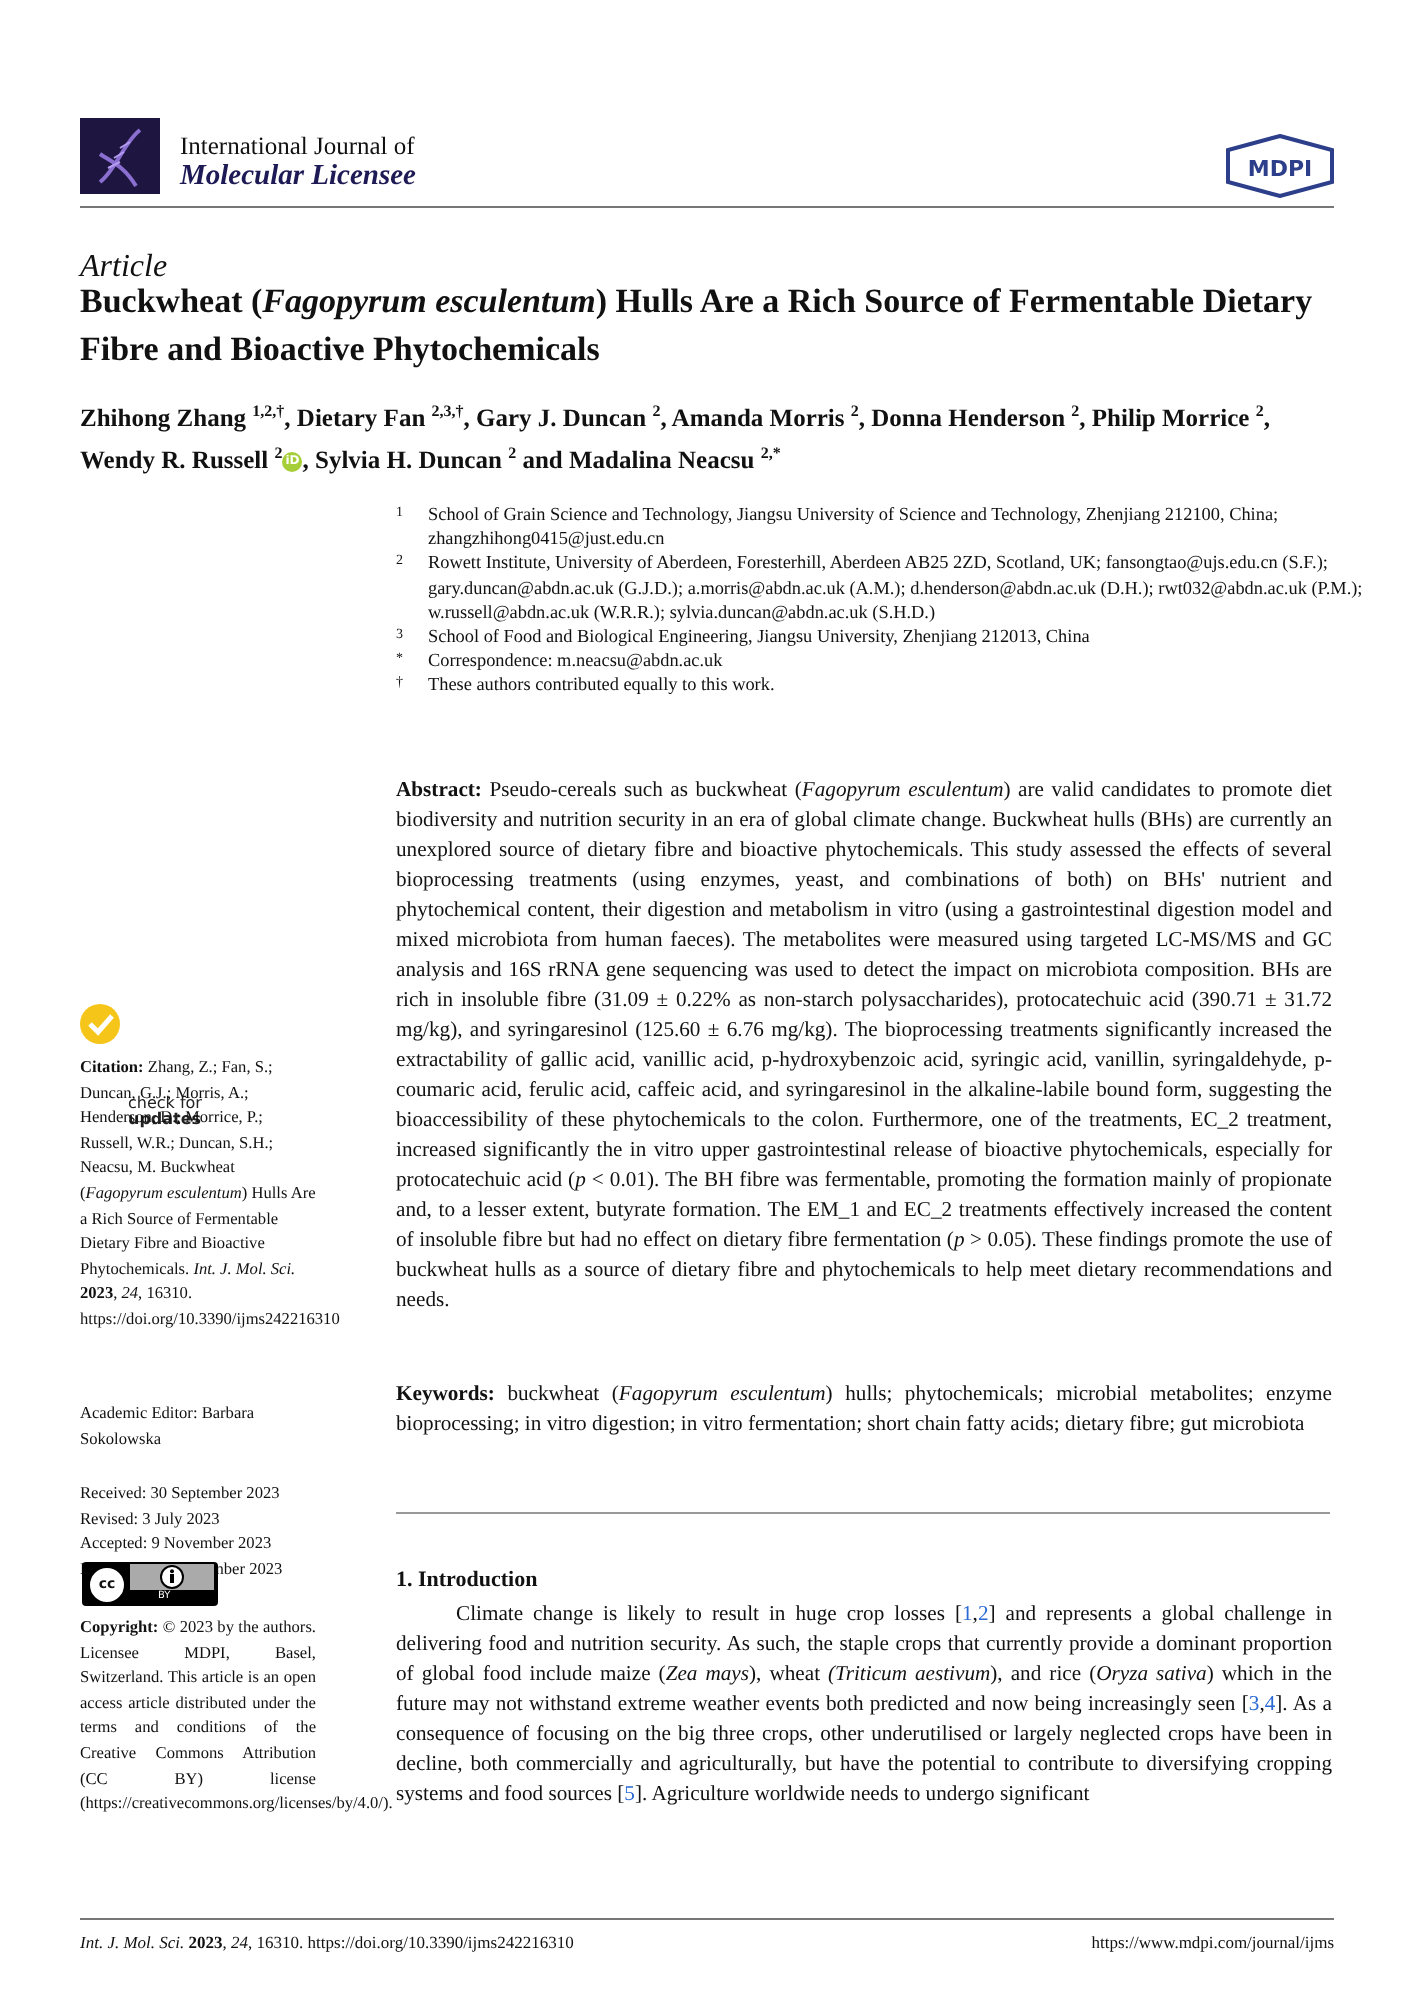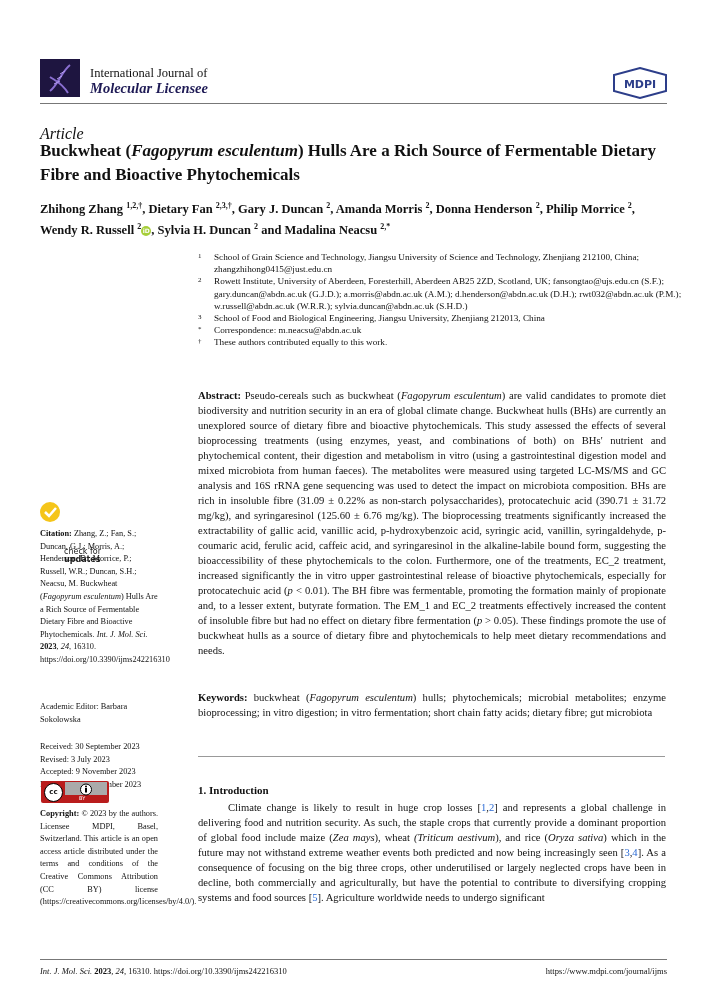--- a/index.html
+++ b/index.html
@@ -25,21 +25,21 @@
   .sec-head{left:198px;top:784px;font-size:11px;font-weight:bold;}
   .intro{top:800px;text-indent:30px;}
   .cite{color:#2a6ad4;}
   .side{left:40px;width:118px;font-size:8.3px;line-height:12.6px;}
   .cfu{left:40px;top:502px;}
   .cfu-circle{position:absolute;left:0;top:0;width:20px;height:20px;border-radius:50%;background:#f5c51a;}
   .cfu-text{position:absolute;left:24px;top:2px;font-family:"DejaVu Sans",sans-serif;font-size:8px;line-height:8px;font-weight:bold;color:#222;white-space:nowrap;margin-top:44px;}
   .citation{top:528px;}
   .editor{top:701px;}
   .dates{top:741px;}
-  .cc{left:41px;top:781px;width:68px;height:22px;background:#b91c1c;border-radius:2px;}
+  .cc{left:41px;top:781px;width:68px;height:22px;background:#000000;border-radius:2px;}
   .cc-left{position:absolute;left:3px;top:2px;width:17px;height:17px;border-radius:50%;background:#fff;border:1px solid #000;font-family:"DejaVu Sans",sans-serif;font-size:7px;font-weight:bold;text-align:center;line-height:17px;}
   .cc-right{position:absolute;left:24px;top:1px;width:42px;height:13px;background:#aaa;}
   .cc-by{position:absolute;left:38px;top:14px;font-size:5px;color:#fff;font-family:"DejaVu Sans",sans-serif;}
   .copyright{top:808px;text-align:justify;}
   .foot-rule{position:absolute;left:40px;top:959px;width:627px;height:1px;background:#777;}
   .foot-left{left:40px;top:966px;font-size:8.5px;}
   .foot-right{right:40px;top:966px;font-size:8.5px;padding-left:20px;}
   b{font-weight:bold;} i{font-style:italic;}
 </style>
 </head>

